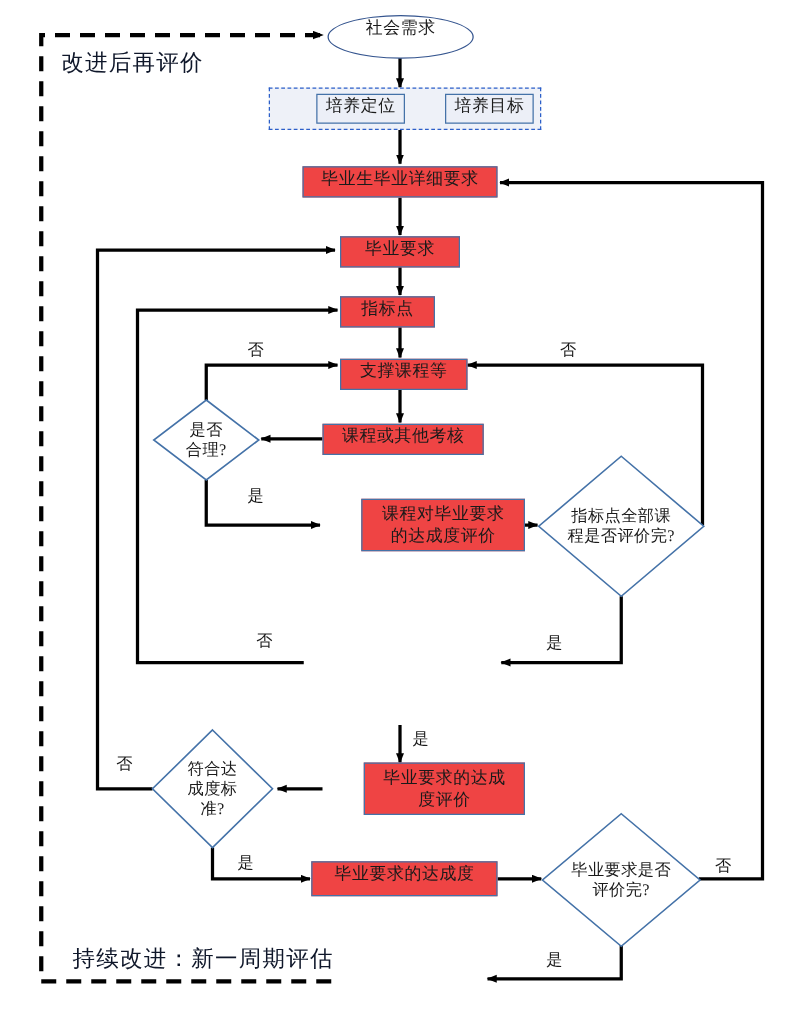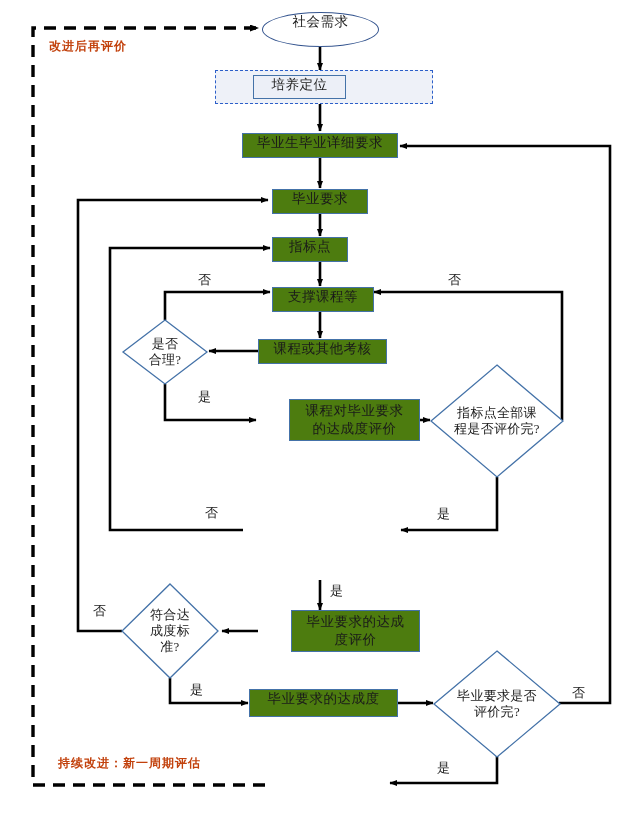--- a/index.html
+++ b/index.html
@@ -36,21 +36,21 @@
     position: absolute;
     box-sizing: border-box;
     display: flex;
     justify-content: center;
     text-align: center;
     color: #1a1a1a;
     pointer-events: auto;
   }
   .proc {
     border: 1.3px solid #4472a8;
-    background: #4d7c0f;
+    background: #ef4444;
     font-size: 13.5px;
     line-height: 1.35;
     letter-spacing: 0.5px;
   }
   .proc.two-line {
     line-height: 1.3;
     margin-left: 33px;
   }
   .term {
     border: 1.3px solid #35558f;
@@ -101,26 +101,25 @@
   }
   .edge-label {
     position: absolute;
     font-size: 13px;
     color: #1a1a1a;
     pointer-events: auto;
     white-space: nowrap;
   }
   .note {
     position: absolute;
-    font-size: 12px;
-    color: #c2410c;
+    font-size: 18px;
+    color: #0f172a;
     letter-spacing: 1px;
     pointer-events: auto;
     white-space: nowrap;
-    font-weight: bold;
   }
 </style>
 </head>
 <body>
 
 <div id="flowchart-root">
 
   <svg id="flow-svg" viewBox="0 0 641 828">
     <defs>
       <marker id="arrow" markerWidth="9" markerHeight="9" refX="7.4" refY="3.2" orient="auto" markerUnits="userSpaceOnUse">
@@ -178,20 +177,23 @@
 
   <div class="node-layer">
 
     <div class="node term" style="left:262px; top:12px; width:117px; height:35px;">
       <span>社会需求</span>
     </div>
 
     <div class="node dashgroup" style="left:215px; top:70px; width:218px; height:34px; display:flex; align-items:center; justify-content:space-between; padding:0 5px;">
       <div class="node sub" style="position:relative; left:0; top:0; width:93px; height:24px;">
         <span>培养定位</span>
+      </div>
+      <div class="node sub" style="position:relative; left:0; top:0; width:93px; height:24px;">
+        <span>培养目标</span>
       </div>
     </div>
 
     <div class="node proc" style="left:242px; top:133px; width:156px; height:25px;">
       <span>毕业生毕业详细要求</span>
     </div>
 
     <div class="node proc" style="left:272px; top:189px; width:96px; height:25px;">
       <span>毕业要求</span>
     </div>

